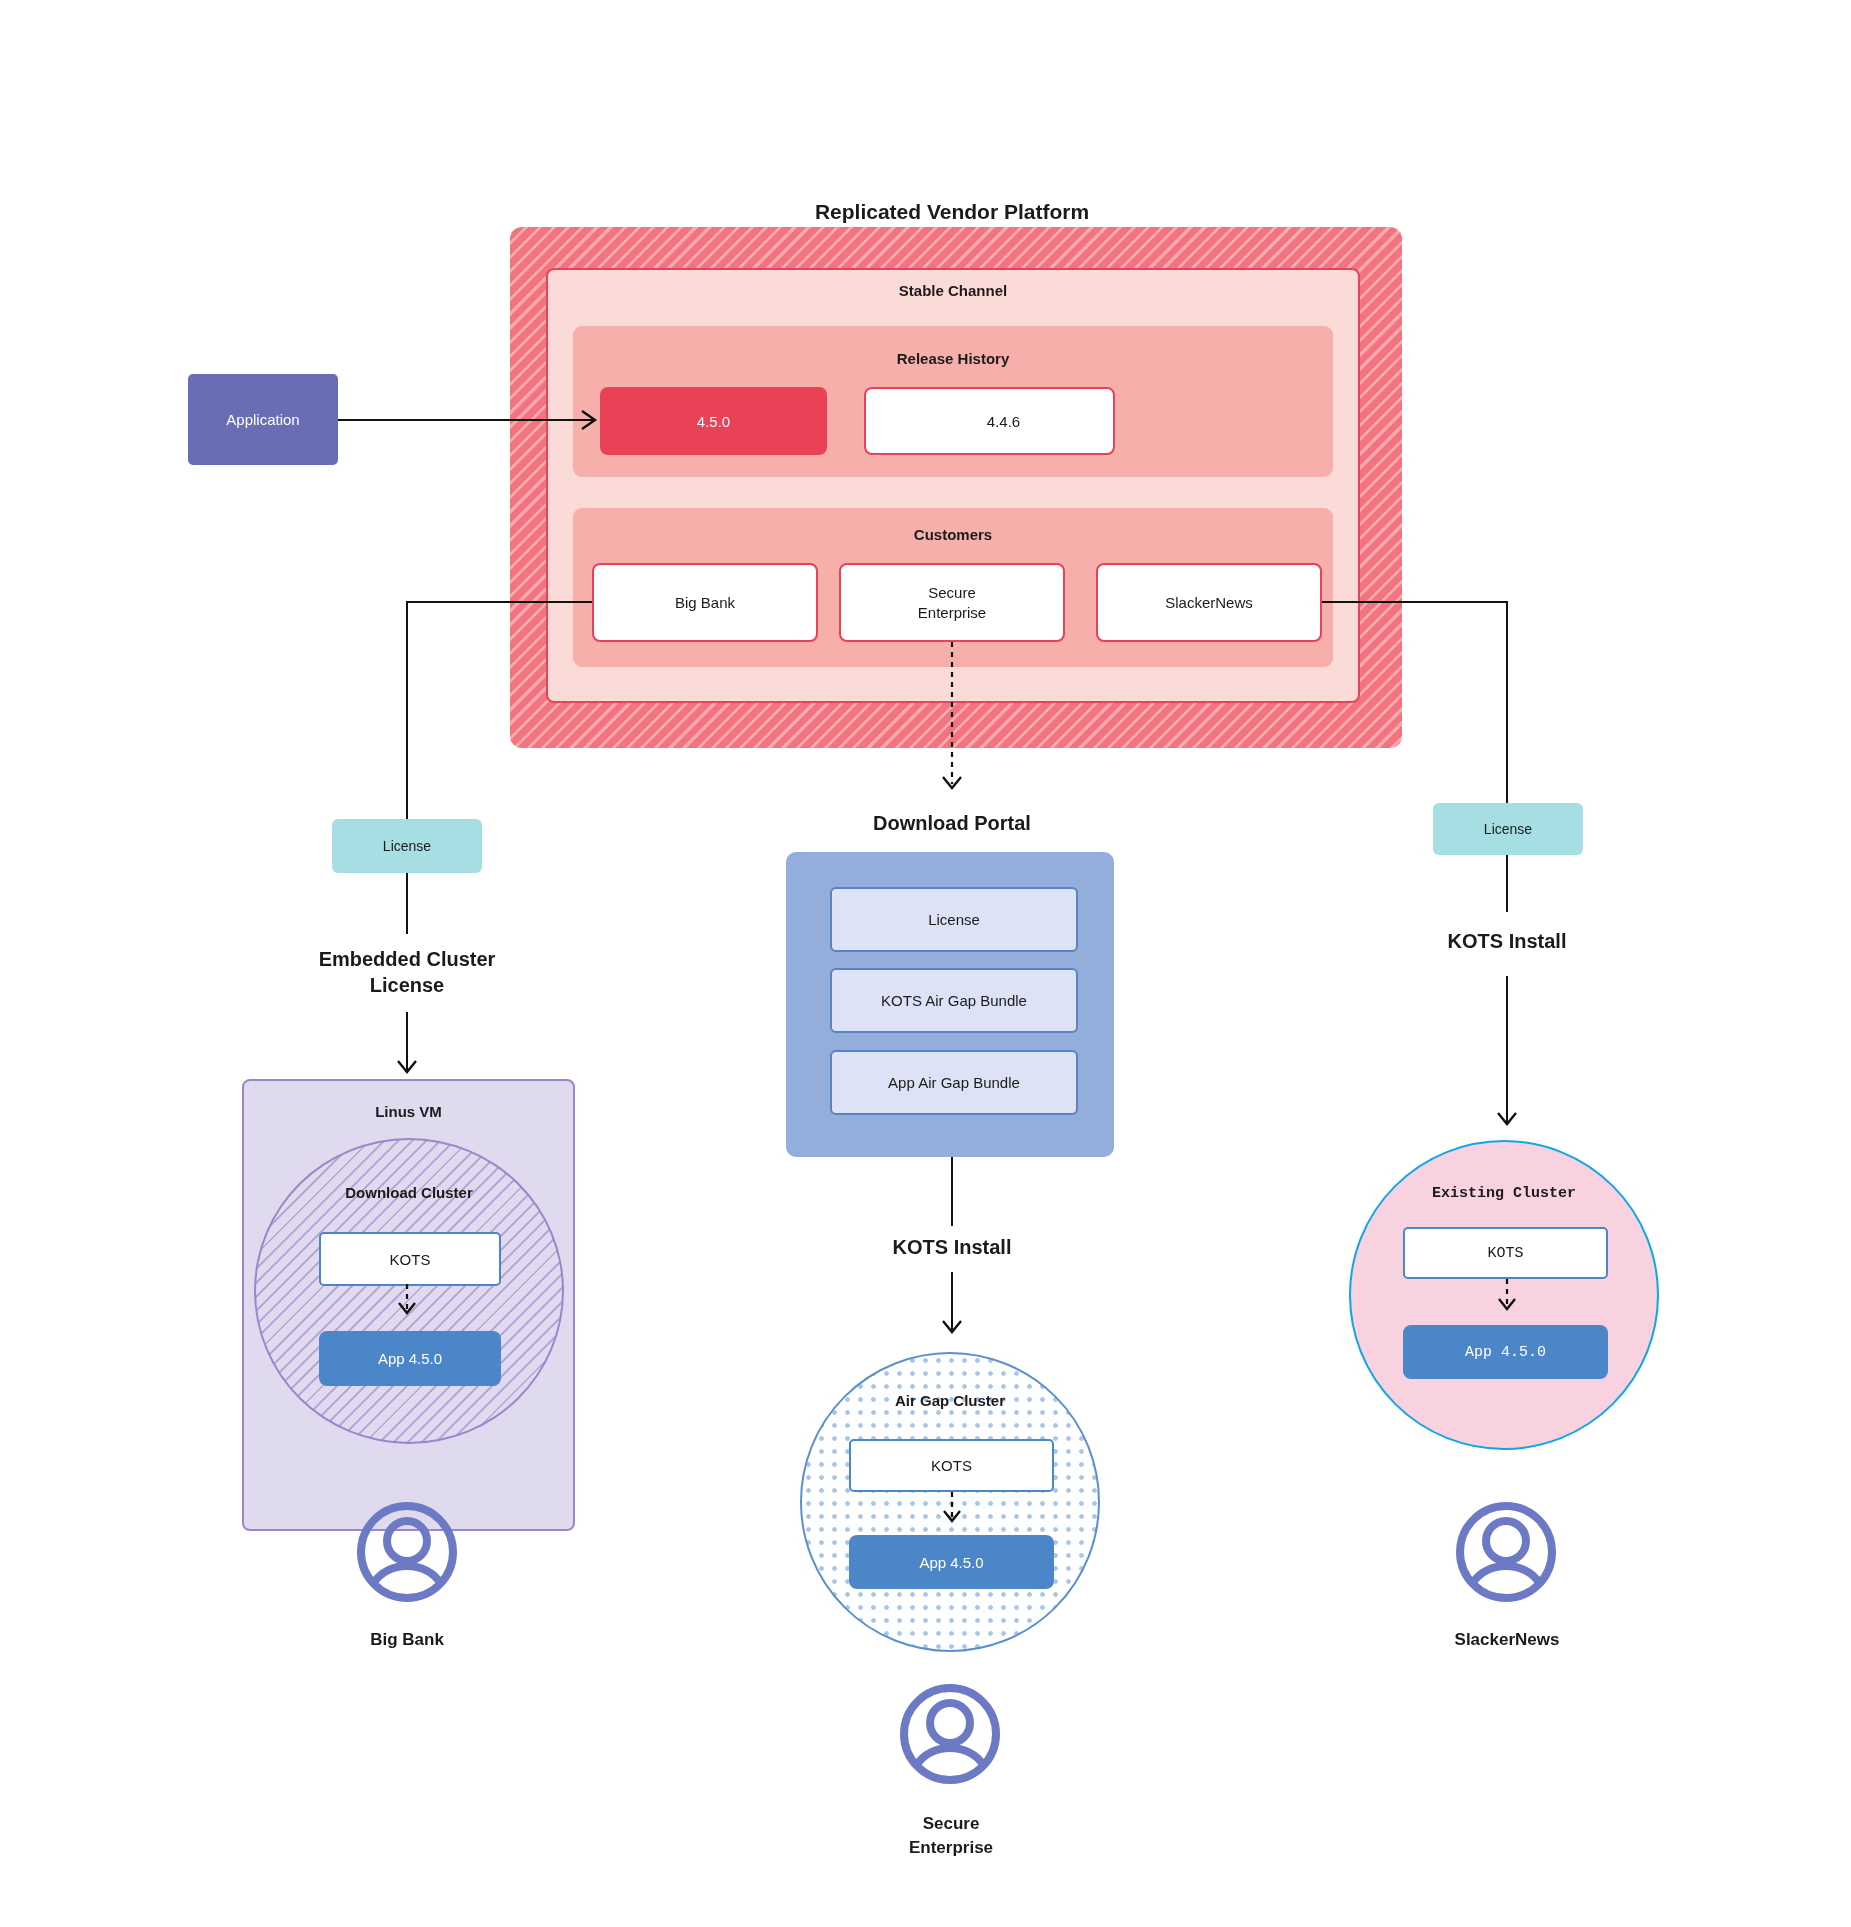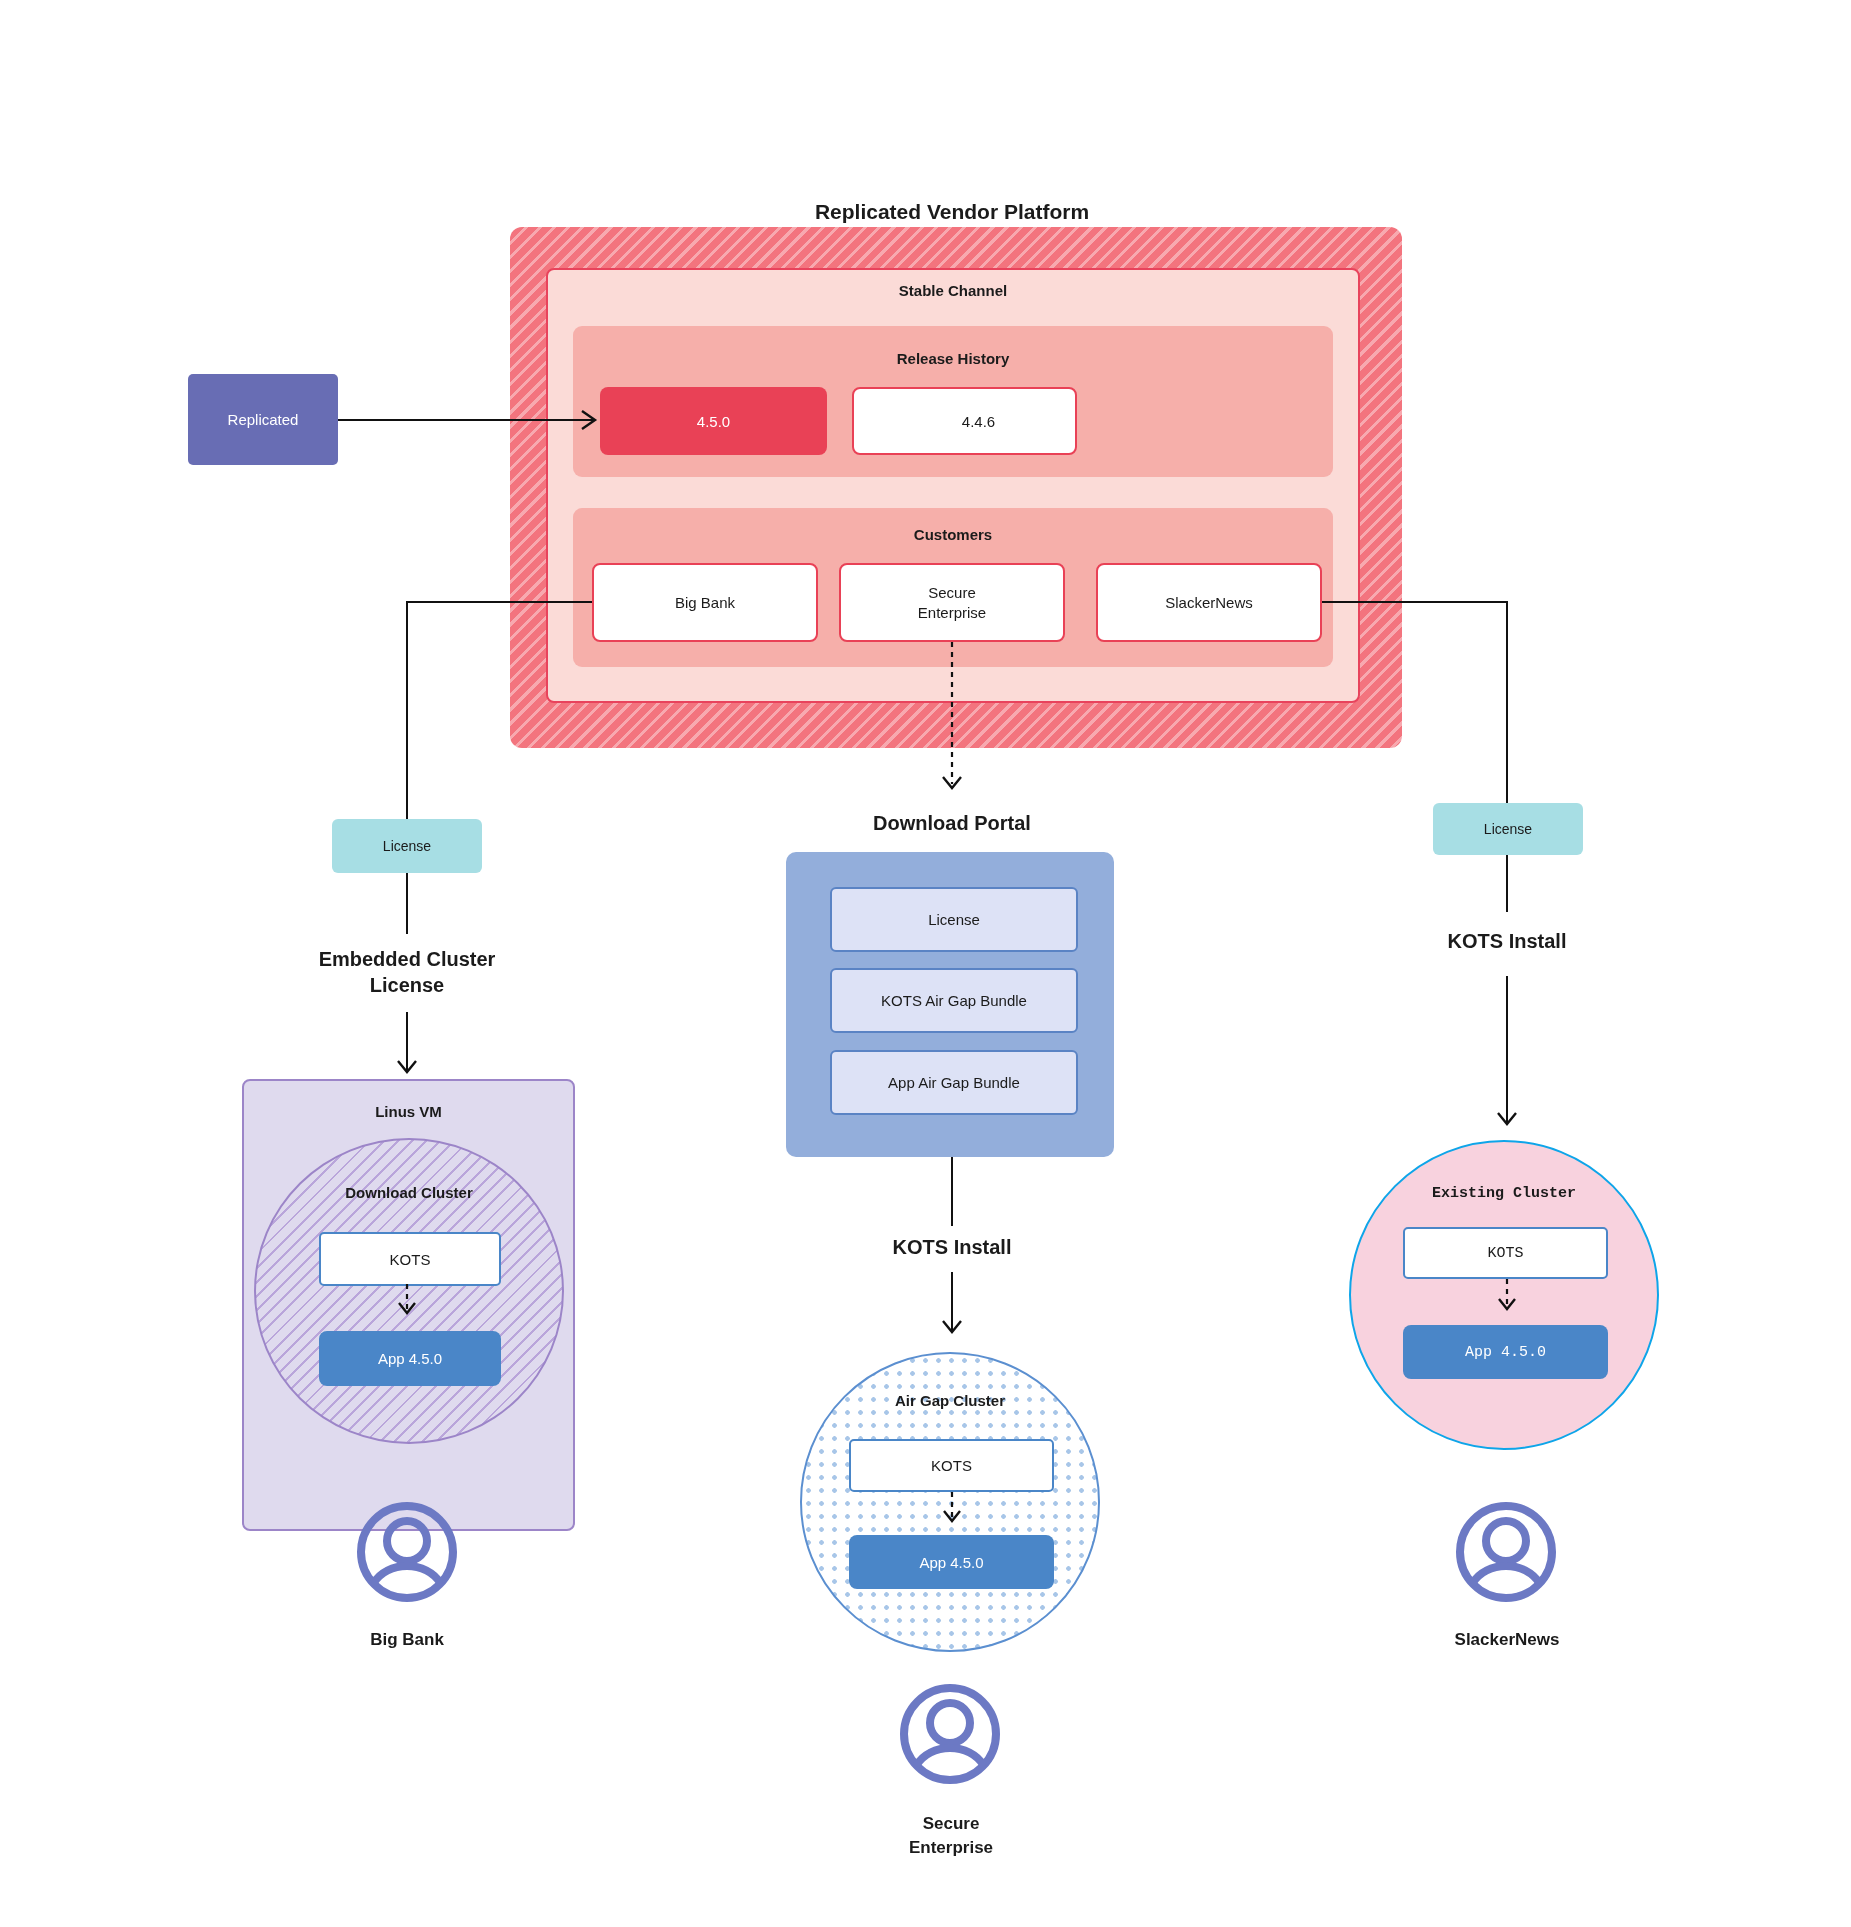--- a/index.html
+++ b/index.html
@@ -90,33 +90,33 @@
 
   <div class="abs hatch-red"></div>
 
   <div class="abs stable">
     <div class="sec-label">Stable Channel</div>
   </div>
 
   <div class="abs salmon rh-box">
     <div class="sec-label" style="top:24px;">Release History</div>
     <div class="abs ctr rel rel-hot" style="left:27px;top:61px;width:227px;">4.5.0</div>
-    <div class="abs ctr rel rel-old" style="left:279px;top:61px;width:225px;padding-left:28px;">4.4.6</div>
+    <div class="abs ctr rel rel-old" style="left:291px;top:61px;width:251px;padding-left:28px;">4.4.6</div>
   </div>
 
   <div class="abs salmon cust-box">
     <div class="sec-label" style="top:18px;">Customers</div>
     <div class="abs ctr custbtn" style="left:19px;top:55px;width:226px;">Big Bank</div>
     <div class="abs ctr custbtn" style="left:266px;top:55px;width:226px;">
       <span style="display:block;width:90px;line-height:20px;">Secure Enterprise</span>
     </div>
     <div class="abs ctr custbtn" style="left:523px;top:55px;width:226px;">SlackerNews</div>
   </div>
 
-  <div class="abs ctr application">Replicated</div>
+  <div class="abs ctr application">Application</div>
 
   <div class="abs ctr license" style="left:332px;top:819px;width:150px;height:54px;">License</div>
   <div class="abs cx flow-title" style="left:407px;top:946px;width:210px;">Embedded Cluster License</div>
 
   <div class="abs vm">
     <div class="cluster-label" style="top:22px;">Linus VM</div>
     <div class="abs circle embedded-circle">
       <div class="cluster-label" style="top:44px;">Download Cluster</div>
       <div class="abs ctr kots" style="left:63px;top:92px;width:182px;height:54px;">KOTS</div>
       <div class="abs ctr appblue" style="left:63px;top:191px;width:182px;height:55px;">App 4.5.0</div>

